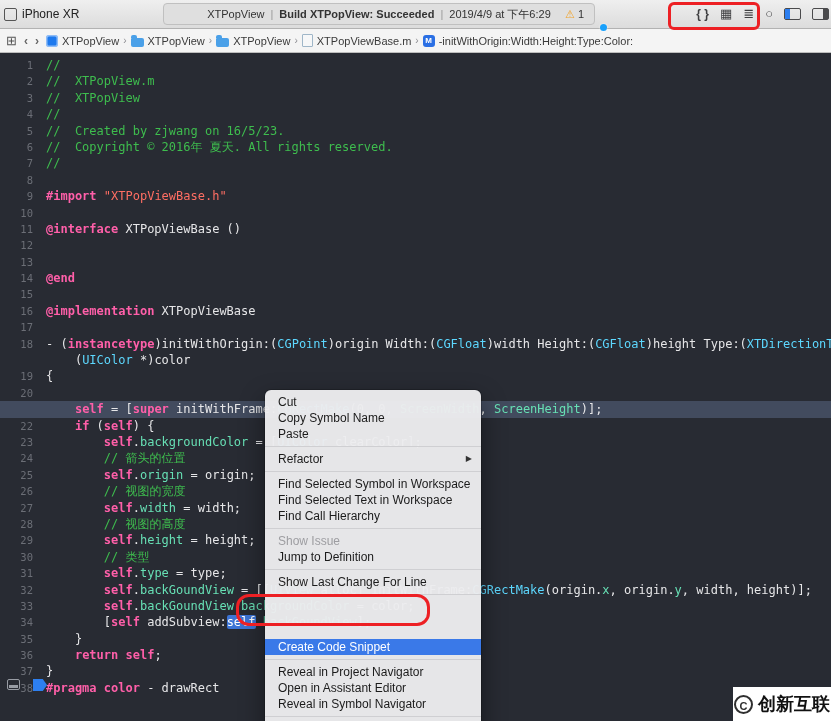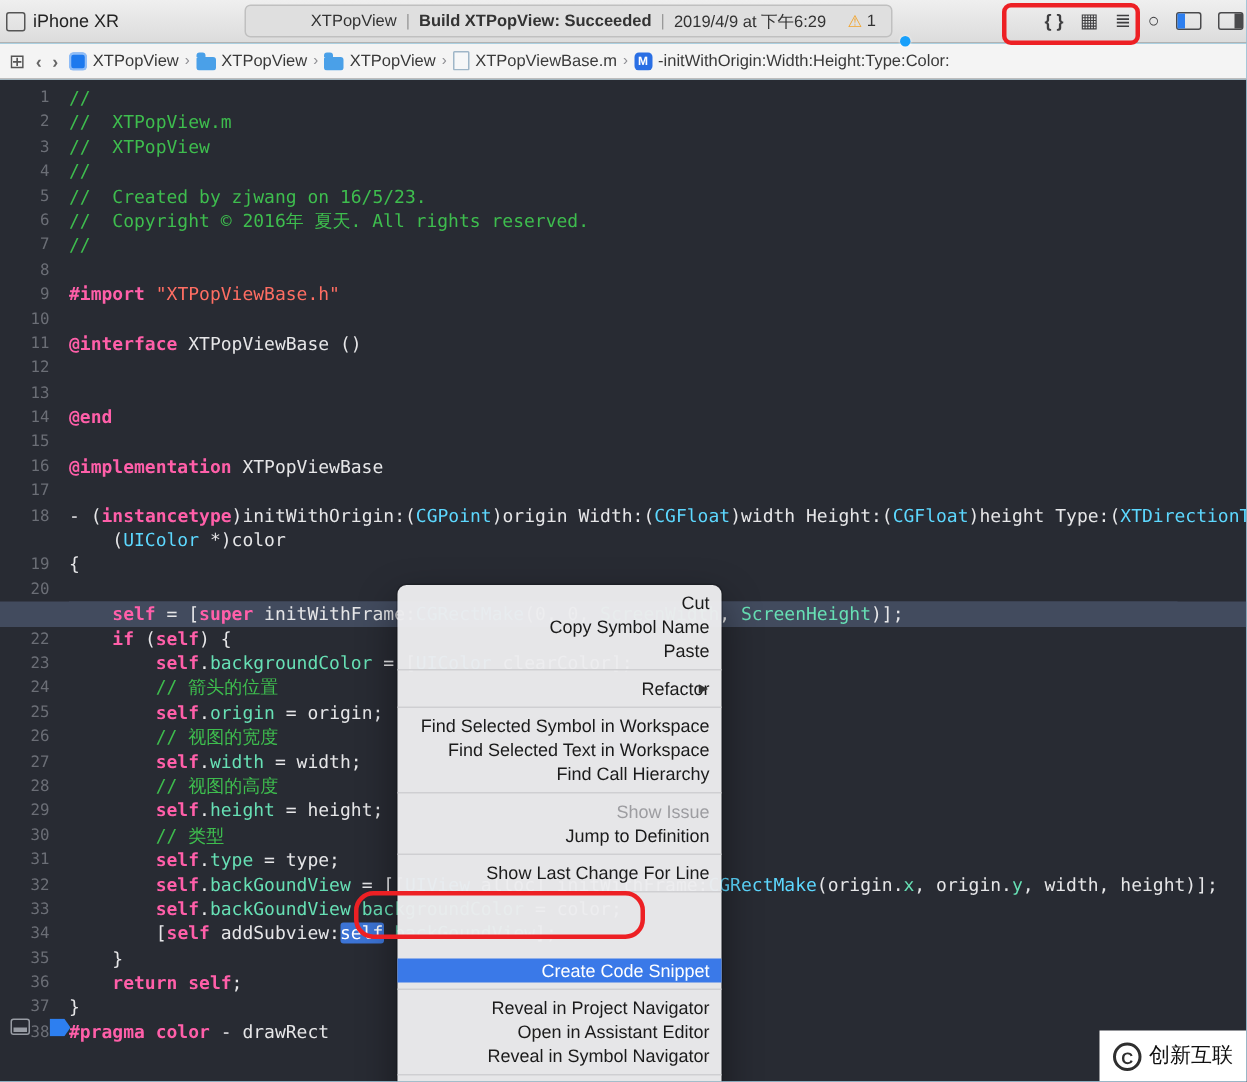--- a/index.html
+++ b/index.html
@@ -1,16 +1,16 @@
 <!DOCTYPE html>
 <html><head>
 <meta charset="utf-8">
 <style>
   html,body{margin:0;padding:0;background:#fff;}
-  .screen{position:relative;width:831px;height:721px;overflow:hidden;background:#0ea5e9;
+  .screen{position:relative;width:831px;height:721px;overflow:hidden;background:#ef4444;
           font-family:"Liberation Sans",sans-serif;}
 
   
   .toolbar{position:absolute;left:0;top:0;right:0;height:28px;
            background:linear-gradient(#efefef,#dcdcdc);border-bottom:1px solid #b2b2b2;z-index:3;}
   .device-chip{position:absolute;left:0;top:0;height:28px;display:flex;align-items:center;gap:5px;
                padding:0 10px 0 4px;font-size:12px;color:#222;}
   .win-icon{width:11px;height:11px;border:1.5px solid #555;border-radius:2px;display:inline-block;}
   .status-pill{position:absolute;left:163px;top:3px;width:430px;height:20px;background:#dfdfdf;
                border:1px solid #c0c0c0;border-radius:4px;display:flex;align-items:center;
@@ -62,21 +62,21 @@
   .c-type{color:#5dd8ff;}
   .c-mem{color:#67e0b5;}
   .c-pl{color:#e6e6e8;}
   .c-seltok{color:#fff;background:#3c74d6;border-radius:2px;}
 
   
   .menu{position:absolute;left:265px;top:390px;width:216px;box-sizing:border-box;
         background:rgba(236,236,238,.97);border-radius:6px;padding:4px 0;z-index:10;
         box-shadow:0 10px 26px rgba(0,0,0,.45),0 0 0 1px rgba(0,0,0,.18);
         font-size:12px;color:#1b1b1b;}
-  .mi{height:16px;line-height:16px;padding:0 8px 0 13px;position:relative;white-space:nowrap;text-align:right;}
+  .mi{height:16px;line-height:16px;padding:0 8px 0 13px;position:relative;white-space:nowrap;}
   .mi-hl{background:#3a79e8;color:#fff;margin-top:44px;}
   .mi-dis{color:#9d9da1;}
   .sub-arrow{position:absolute;right:9px;top:0;font-size:8px;line-height:16px;color:#333;}
   .msep{height:1px;background:#cfcfd2;margin:4px 0;}
 
   
   .red-box{position:absolute;border:3px solid #ed2024;border-radius:6px;z-index:20;pointer-events:none;}
   .red-box-toolbar{left:668px;top:2px;width:86px;height:22px;}
   .red-box-menu{left:236px;top:594px;width:188px;height:26px;border-radius:13px;}
 
@@ -85,21 +85,21 @@
               border-radius:2px;z-index:8;box-sizing:border-box;}
   .dbg-toggle::before{content:"";position:absolute;left:1px;right:1px;bottom:1px;height:3px;background:#989ca4;}
   .bp-flag{position:absolute;left:33px;top:679px;width:14px;height:12px;background:#2d7ff0;z-index:8;
            clip-path:polygon(0 0,70% 0,100% 50%,70% 100%,0 100%);}
 
   
   .watermark{position:absolute;right:0;bottom:0;width:98px;height:34px;background:#fff;z-index:30;
              display:flex;align-items:center;justify-content:center;gap:5px;}
   .wm-logo{width:19px;height:19px;border:2px solid #2f2f2f;border-radius:50%;color:#2f2f2f;
            font-size:11px;font-weight:bold;text-align:center;line-height:19px;box-sizing:border-box;}
-  .wm-text{font-size:14px;font-weight:normal;color:#111;}
+  .wm-text{font-size:18px;font-weight:bold;color:#111;}
 </style>
 </head>
 <body>
 
 <div class="screen">
 
   <div class="toolbar">
     <div class="device-chip">
       <span class="win-icon"></span>
       <span>iPhone XR</span>

